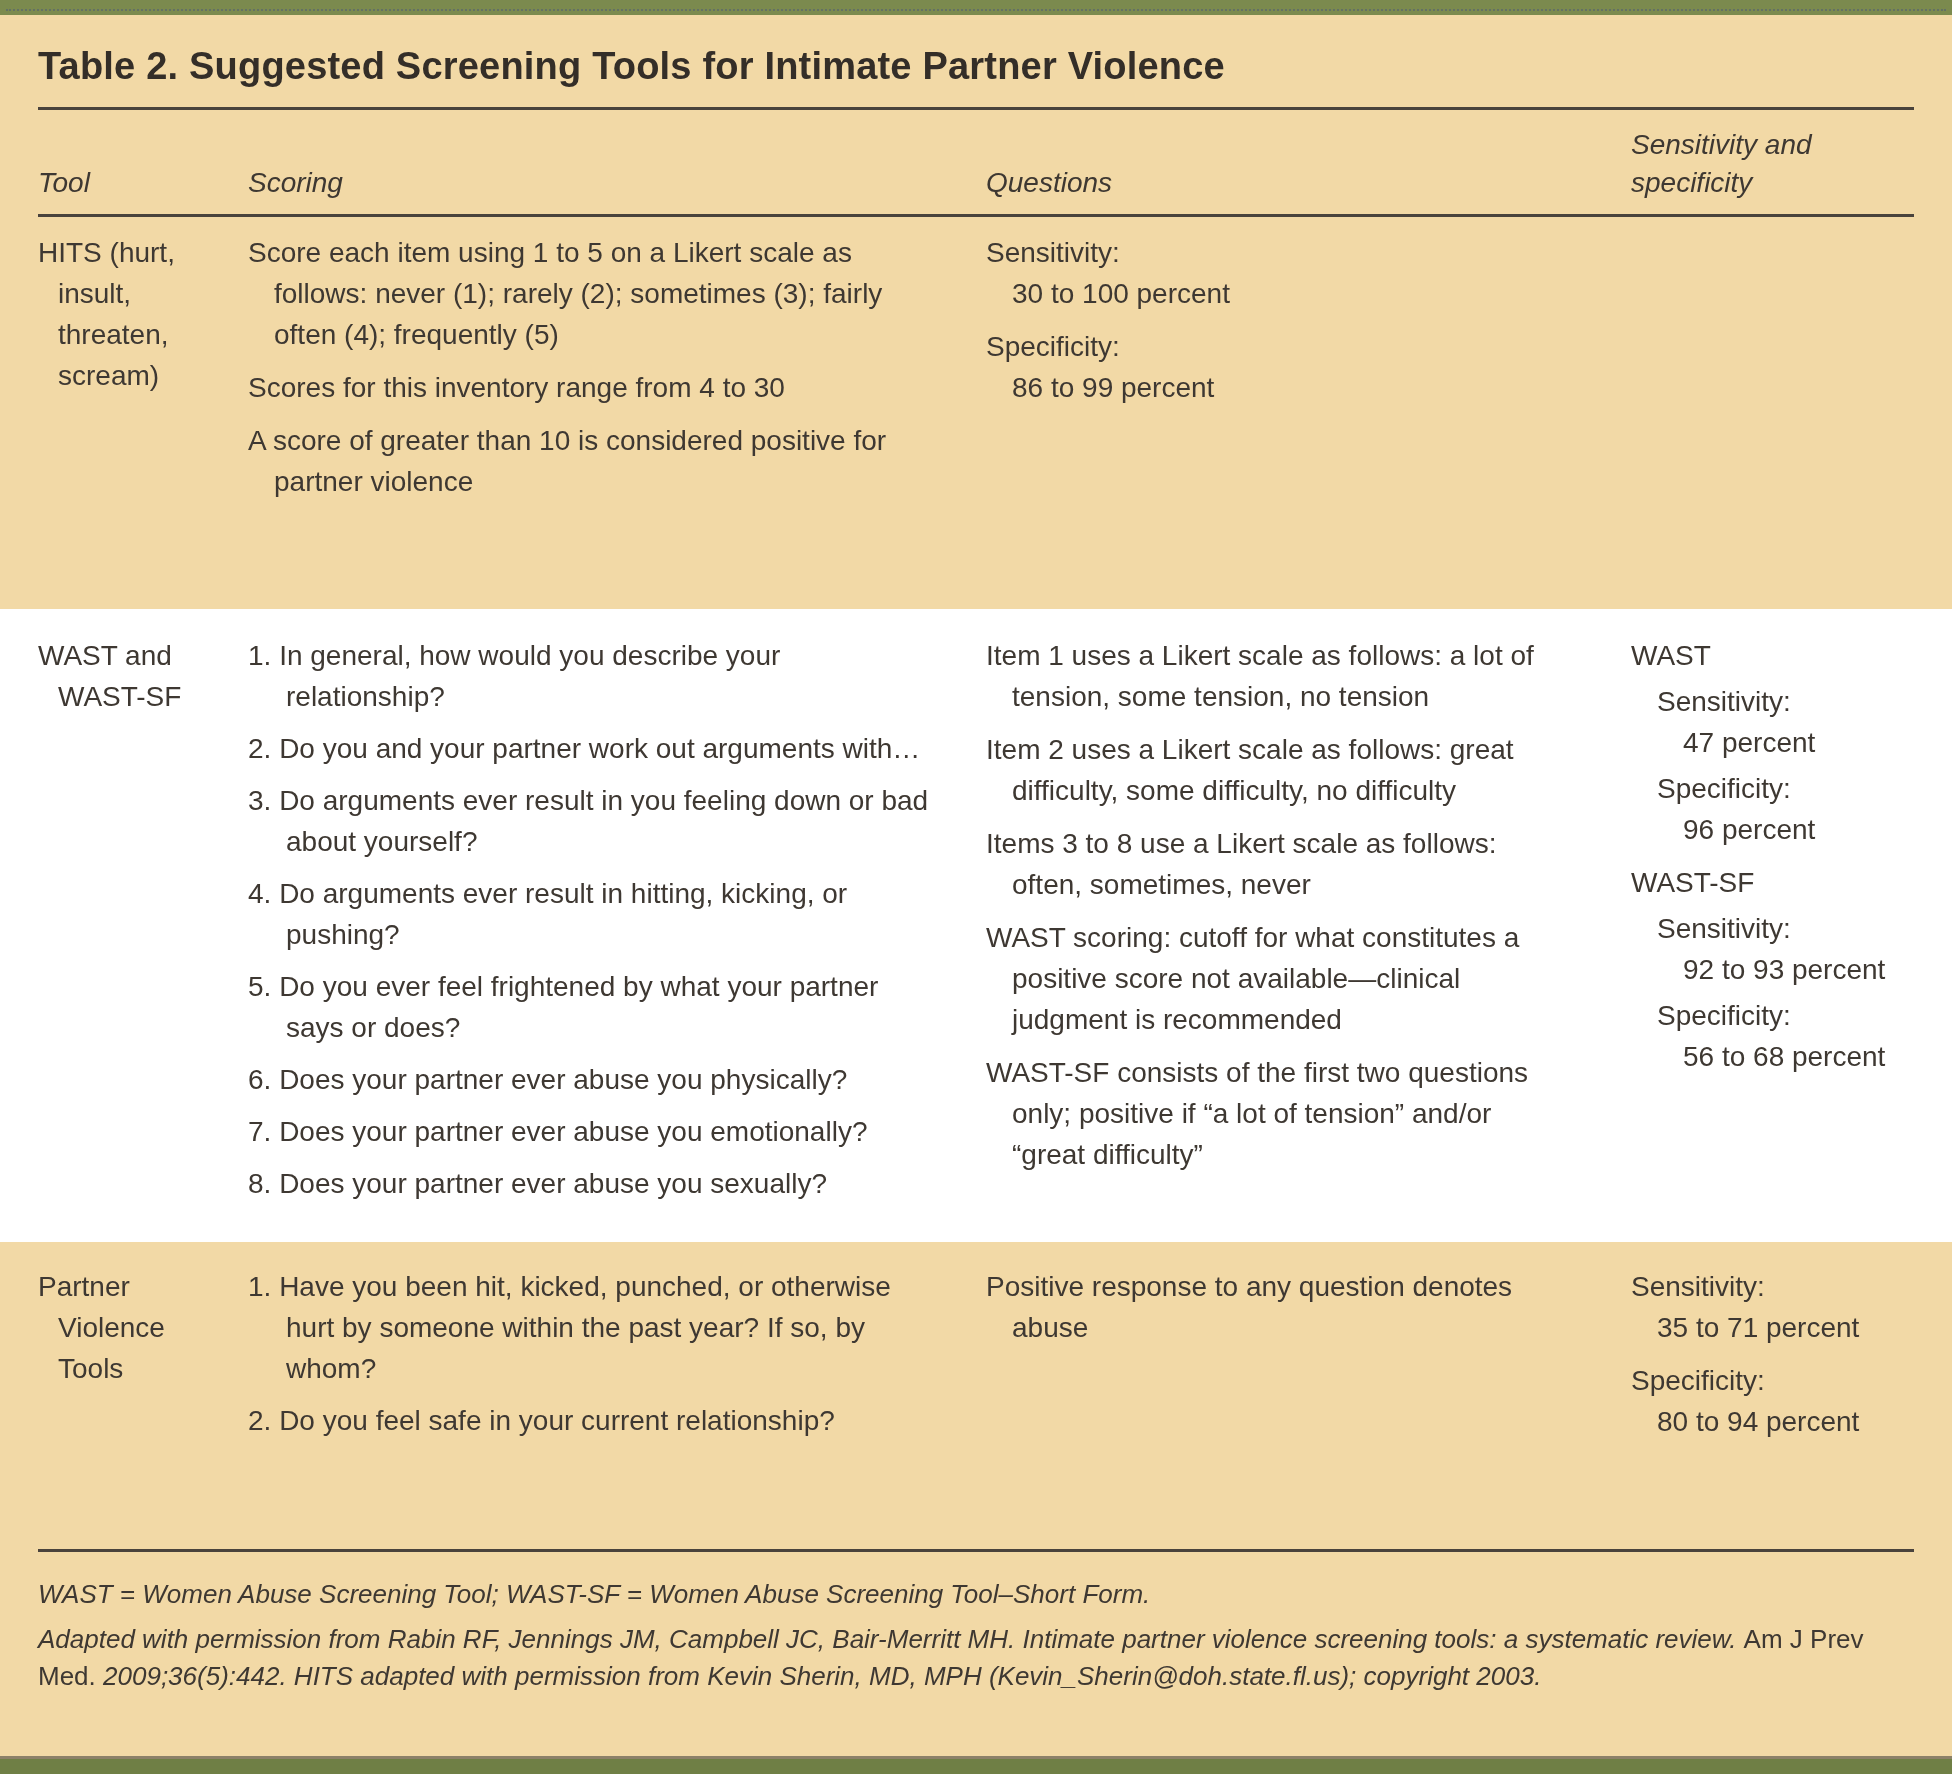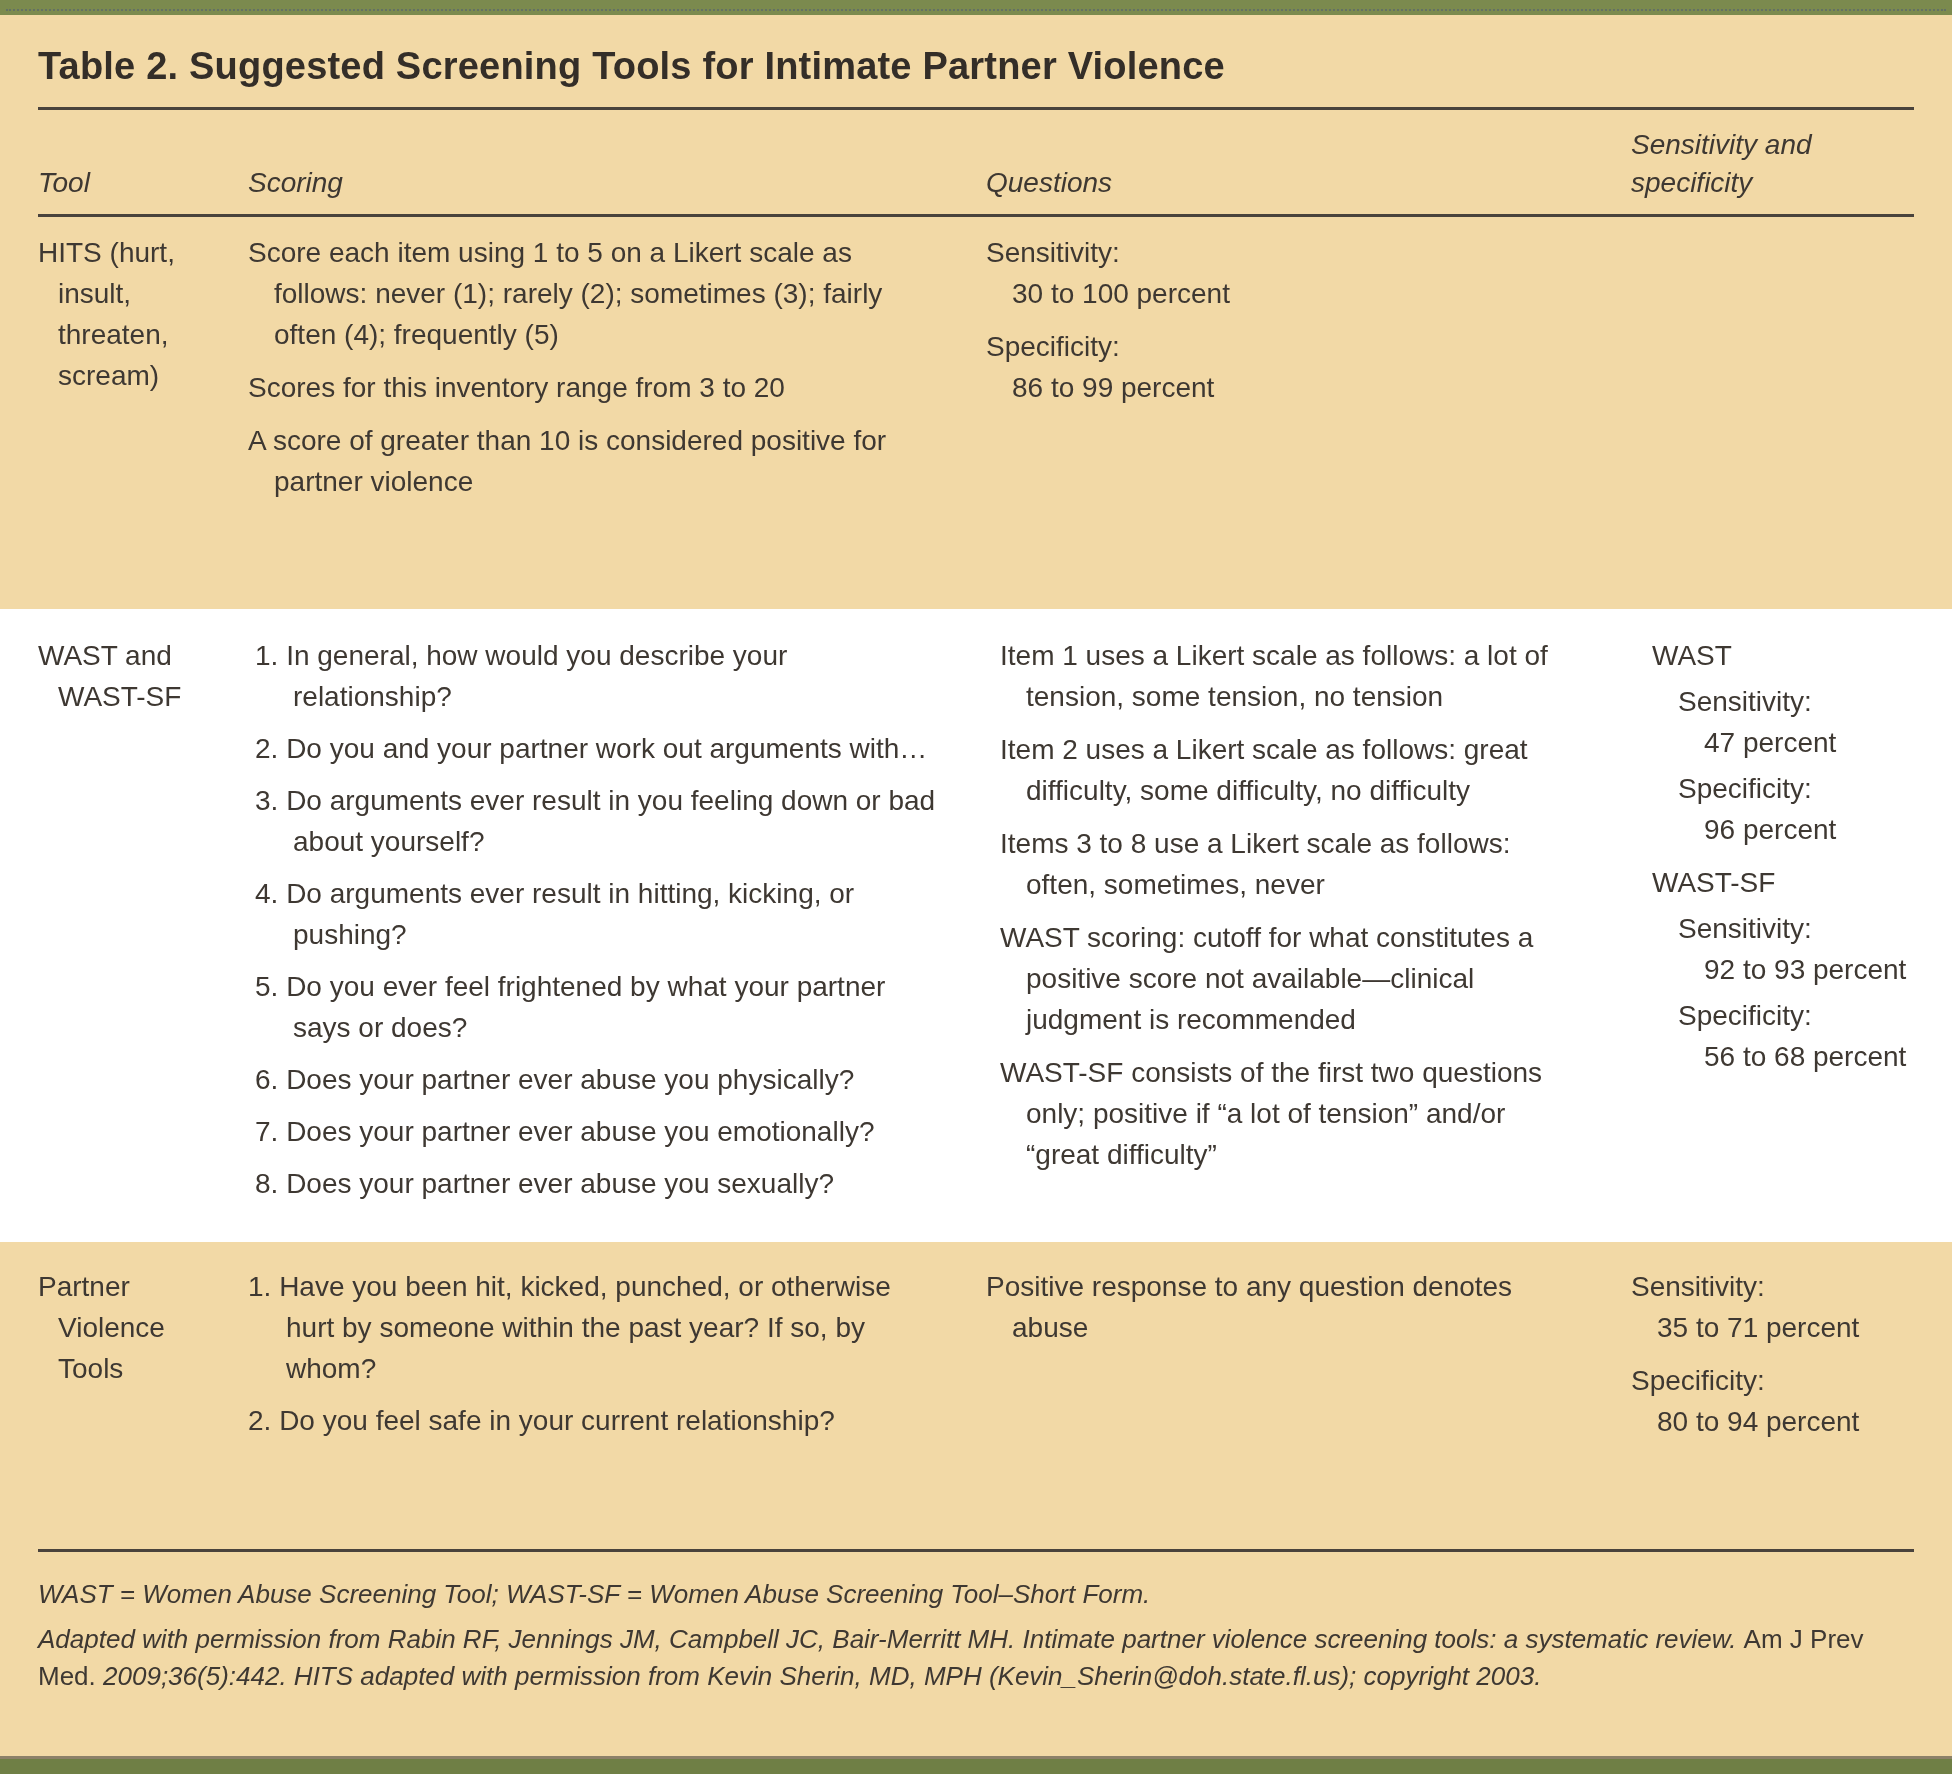--- a/index.html
+++ b/index.html
@@ -29,21 +29,21 @@
 
   
   .grid{display:grid;grid-template-columns:210px 738px 645px 1fr;align-items:start;}
   .header-band .inner{padding:16px 0 12px;}
   .header-band .grid{align-items:end;}
   .col-head{font-style:italic;font-size:28px;line-height:38px;}
 
   
   .row .inner{font-size:28px;line-height:41px;}
   .row-1 .inner{padding:15px 0 22px;}
-  .row-2 .inner{padding:26px 0 24px;gap:7px;}
+  .row-2 .inner{padding:26px 0 24px;}
   .row-3 .inner{padding:24px 0 22px;}
   .row-1{min-height:392px;box-sizing:border-box;}
   .row-2{min-height:633px;box-sizing:border-box;}
   .row-3{min-height:307px;box-sizing:border-box;}
 
   .c-tool{padding-right:16px;}
   .c-q{padding-right:50px;}
   .c-s{padding-right:60px;}
 
   .tool-name{white-space:pre-line;padding-left:20px;text-indent:-20px;}
@@ -101,21 +101,21 @@
     <div class="inner grid">
       <div class="c-tool">
         <div class="tool-name">HITS (hurt,
 insult,
 threaten,
 scream)</div>
       </div>
       <div class="c-s">
 
       <div class="s-par">Score each item using 1 to 5 on a Likert scale as follows: never (1); rarely (2); sometimes (3); fairly often (4); frequently (5)</div>
-          <div class="s-par">Scores for this inventory range from 3 to 20</div>
+          <div class="s-par">Scores for this inventory range from 4 to 30</div>
           <div class="s-par">A score of greater than 10 is considered positive for partner violence</div>
         </div>
       <div class="c-sens">
 
       <div class="sens-line lvl0">Sensitivity:</div>
           <div class="sens-line lvl1">30 to 100 percent</div>
           <div class="sens-line lvl0 gap">Specificity:</div>
           <div class="sens-line lvl1">86 to 99 percent</div>
         </div>
     </div>

